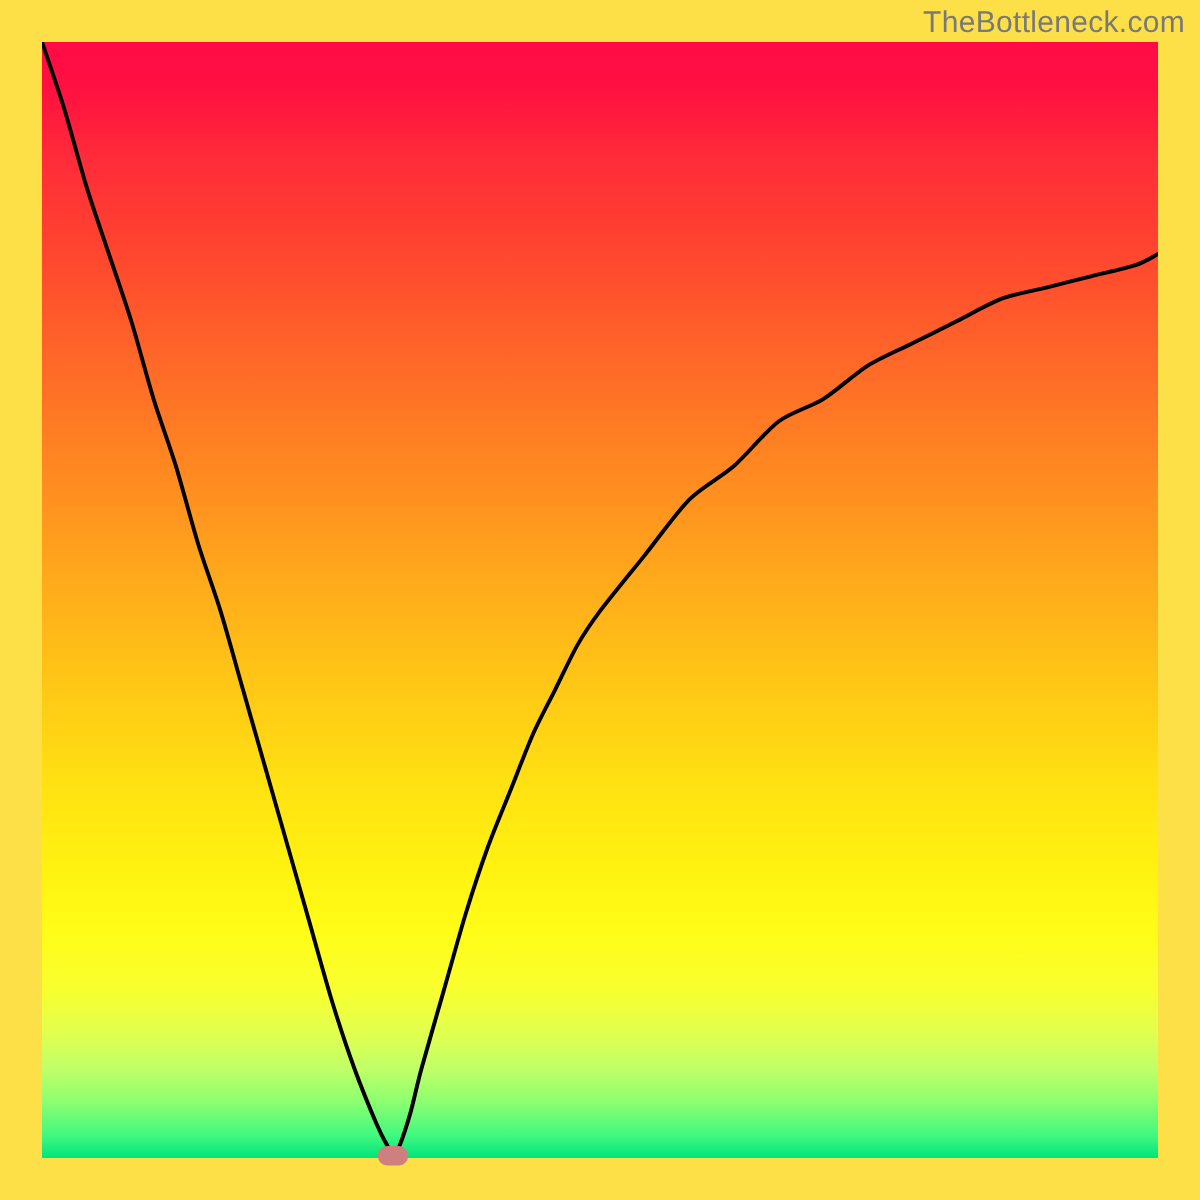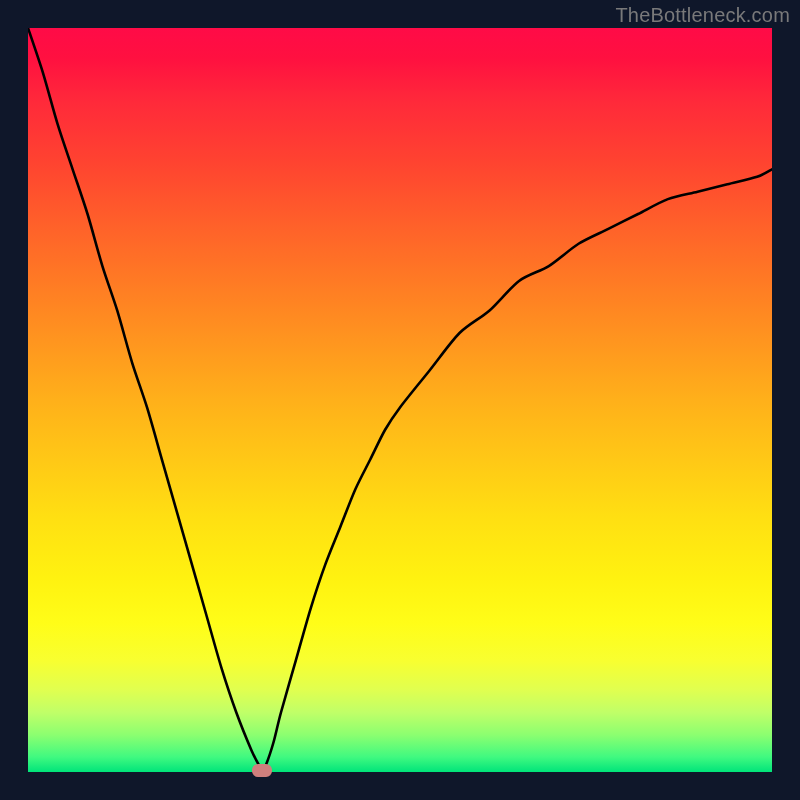--- a/index.html
+++ b/index.html
@@ -1,21 +1,21 @@
 <!DOCTYPE html>
 <html><head>
 <meta charset="utf-8">
 <style>
   * { margin: 0; padding: 0; box-sizing: border-box; }
   html, body { width: 800px; height: 800px; overflow: hidden; background: #000; }
   .frame {
     position: relative;
     width: 800px;
     height: 800px;
-    background: #0f172a;
+    background: #fde047;
   }
   .plot-area {
     position: absolute;
     left: 28px;
     top: 28px;
     width: 744px;
     height: 744px;
     background: linear-gradient(to bottom,
       #ff0b47 0%,
       #ff1040 4%,

